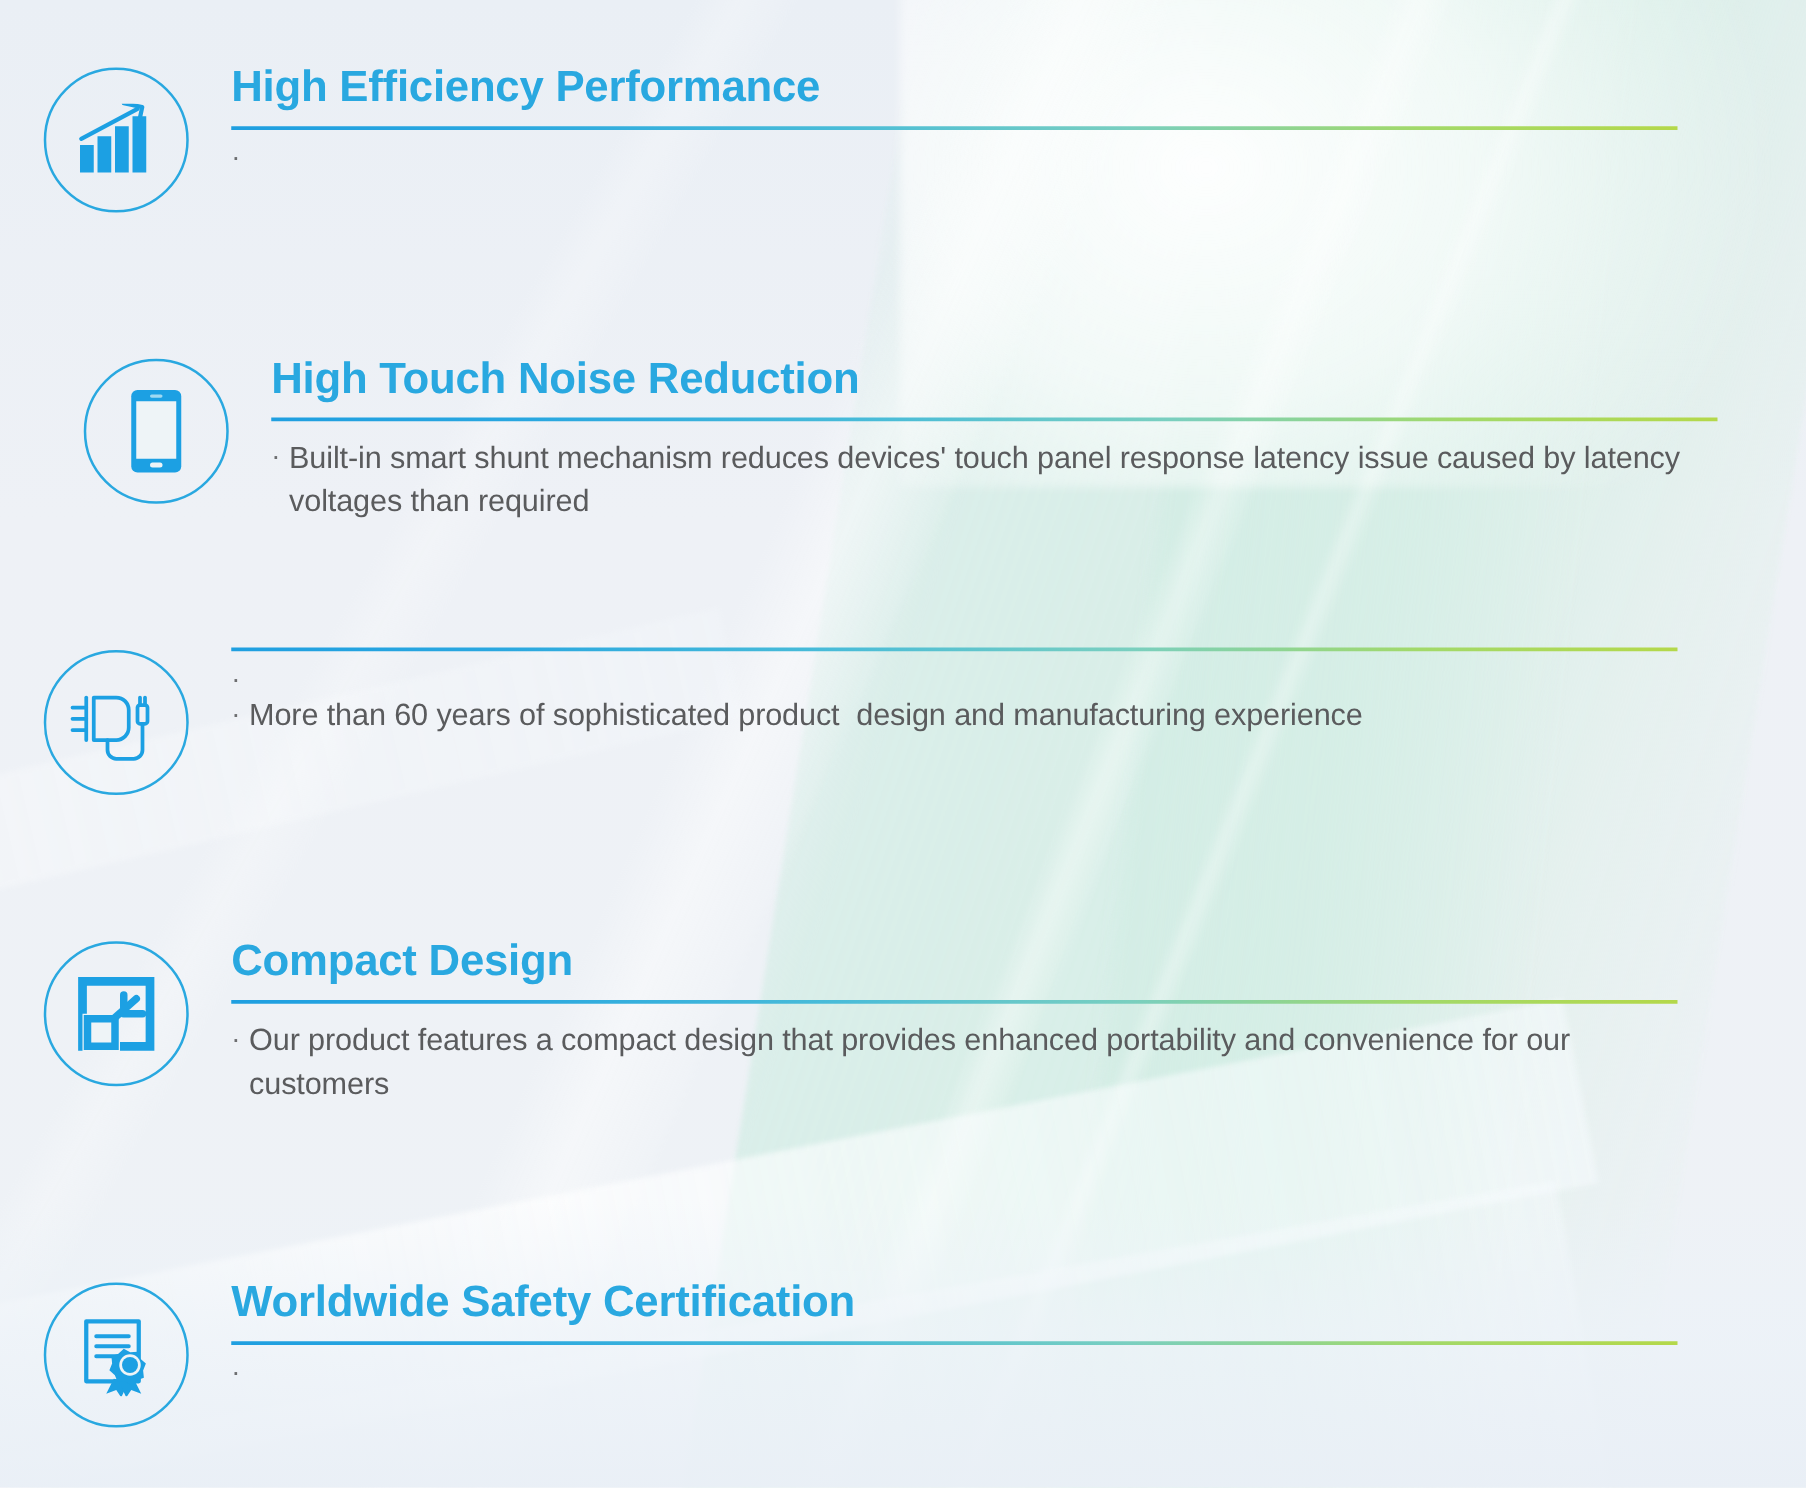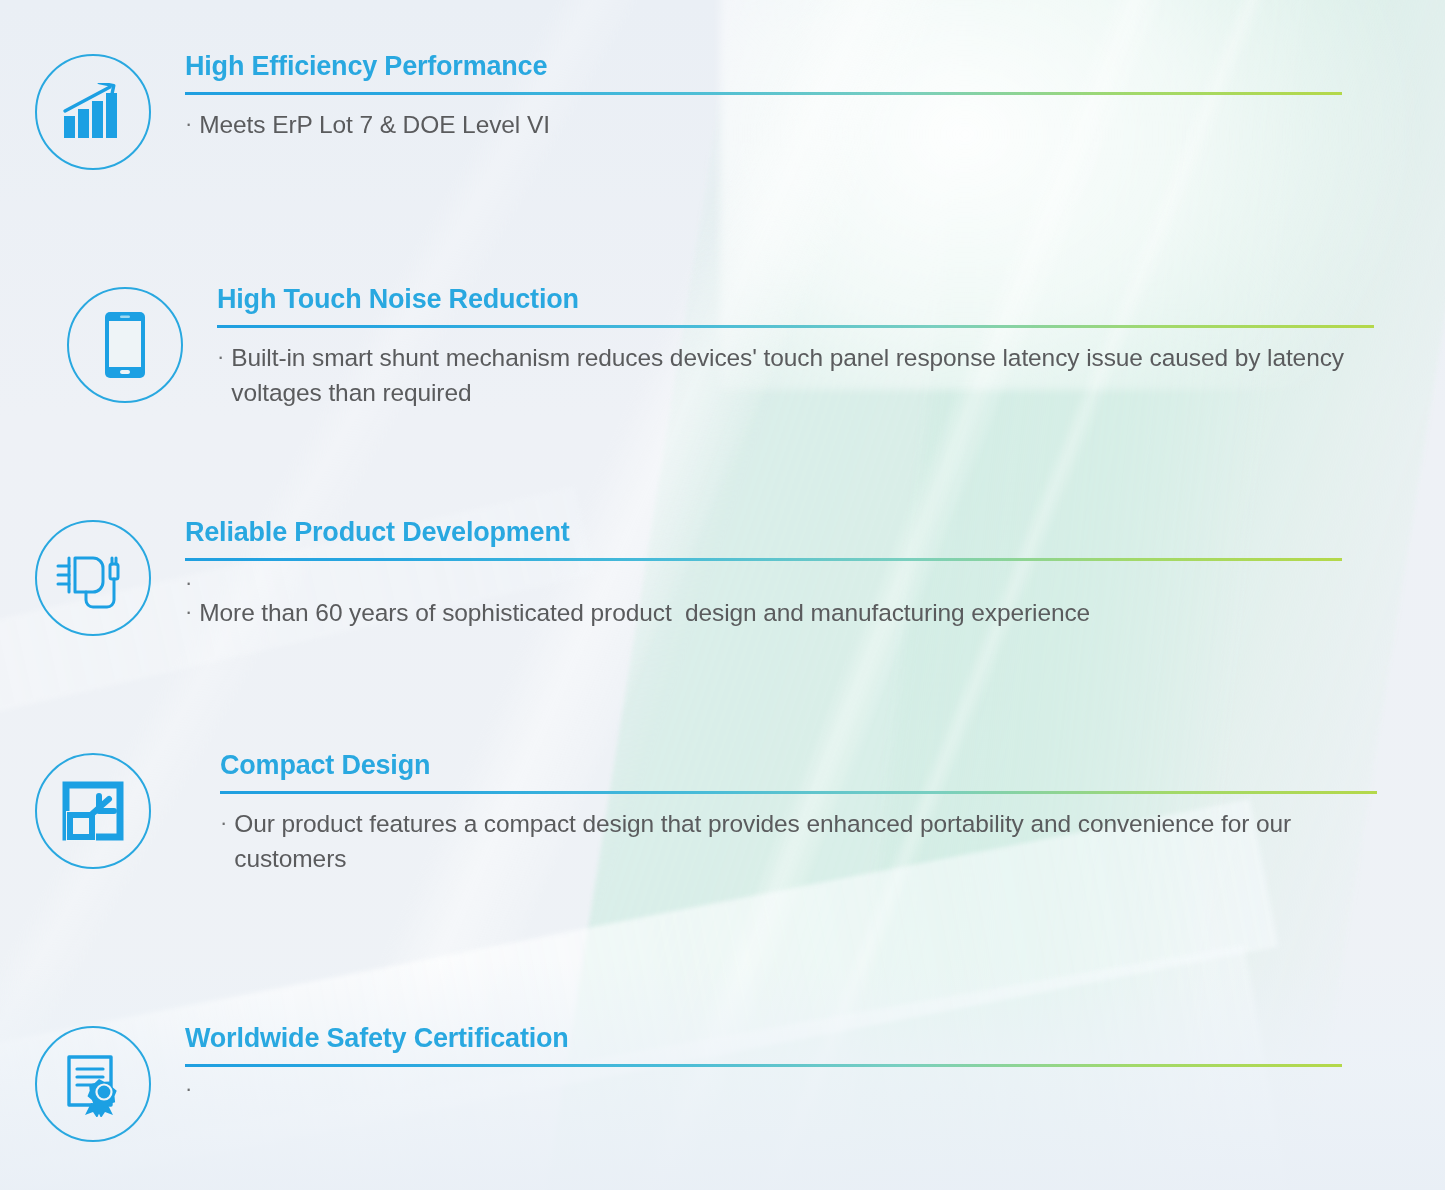--- a/index.html
+++ b/index.html
@@ -142,21 +142,21 @@
   }
   .icon-circle svg { display: block; }
 
   .feature-body {
     flex: 1 1 auto;
     padding-right: 80px;
     max-width: 1165px;
   }
   .feature-title {
     color: #29a8e0;
-    font-size: 27px;
+    font-size: 35px;
     font-weight: bold;
     letter-spacing: -0.2px;
     line-height: 1.05;
     margin: 0 0 12px 0;
     white-space: nowrap;
   }
   .feature-divider {
     height: 3px;
     width: 1157px;
     background: linear-gradient(90deg,
@@ -225,21 +225,20 @@
             <path d="M36 2 L51 2 L51 17" stroke="#1ca0e3" stroke-width="3.4" stroke-linecap="round" stroke-linejoin="round" fill="none" transform="rotate(12 48 6)"></path>
           </svg>
         </div>
       </div>
       <div class="feature-body">
         <div class="feature-title">High Efficiency Performance</div>
         <div class="feature-divider"></div>
         <ul class="feature-lines">
           <li class="feature-line">
             <span class="bullet">·</span>
-            <span class="line-text">Meets ErP Lot 7 &amp; DOE Level VI</span>
           </li>
         </ul>
       </div>
     </li>
 
     <li class="feature-row" style="top:285px;padding-left:32px;">
       <div class="feature-icon-wrap">
         <div class="icon-circle">
           <svg width="44" height="70" viewBox="0 0 44 70" fill="none">
             <rect x="2" y="2" width="40" height="66" rx="5" ry="5" fill="#1ca0e3"></rect>
@@ -268,35 +267,34 @@
             <path d="M20 13 h18 a10 10 0 0 1 10 10 v14 a10 10 0 0 1 -10 10 h-18 z" fill="none"></path>
             <path d="M14 13 v34"></path>
             <path d="M3 21 h11 M3 30 h11 M3 39 h11"></path>
             <path d="M31 47 v8 a7 7 0 0 0 7 7 h14 a7 7 0 0 0 7 -7 v-21" fill="none"></path>
             <rect x="55" y="19" width="8" height="15" rx="2" fill="none"></rect>
             <path d="M57 19 v-6 M61 19 v-6"></path>
           </svg>
         </div>
       </div>
       <div class="feature-body">
-        <div class="feature-title">Reliable Product Development</div>
         <div class="feature-divider"></div>
         <ul class="feature-lines">
           <li class="feature-line">
             <span class="bullet">·</span>
           </li>
           <li class="feature-line">
             <span class="bullet">·</span>
             <span class="line-text">More than 60 years of sophisticated product  design and manufacturing experience</span>
           </li>
         </ul>
       </div>
     </li>
 
-    <li class="feature-row" style="top:751px;gap:35px;">
+    <li class="feature-row" style="top:751px;">
       <div class="feature-icon-wrap">
         <div class="icon-circle">
           <svg width="62" height="60" viewBox="0 0 62 60" fill="none">
             <path d="M4 4 H58 V56 H4 Z" stroke="#1ca0e3" stroke-width="7" fill="none"></path>
             <rect x="4" y="30" width="30" height="30" fill="#eef4f7"></rect>
             <rect x="8" y="34" width="22" height="22" stroke="#1ca0e3" stroke-width="6" fill="none"></rect>
             <path d="M47 18 L30 33" stroke="#1ca0e3" stroke-width="6" stroke-linecap="round"></path>
             <path d="M47 18 L47 33 M47 18 L32 18" stroke="#1ca0e3" stroke-width="6" stroke-linecap="round" transform="rotate(180 42 24)"></path>
           </svg>
         </div>

